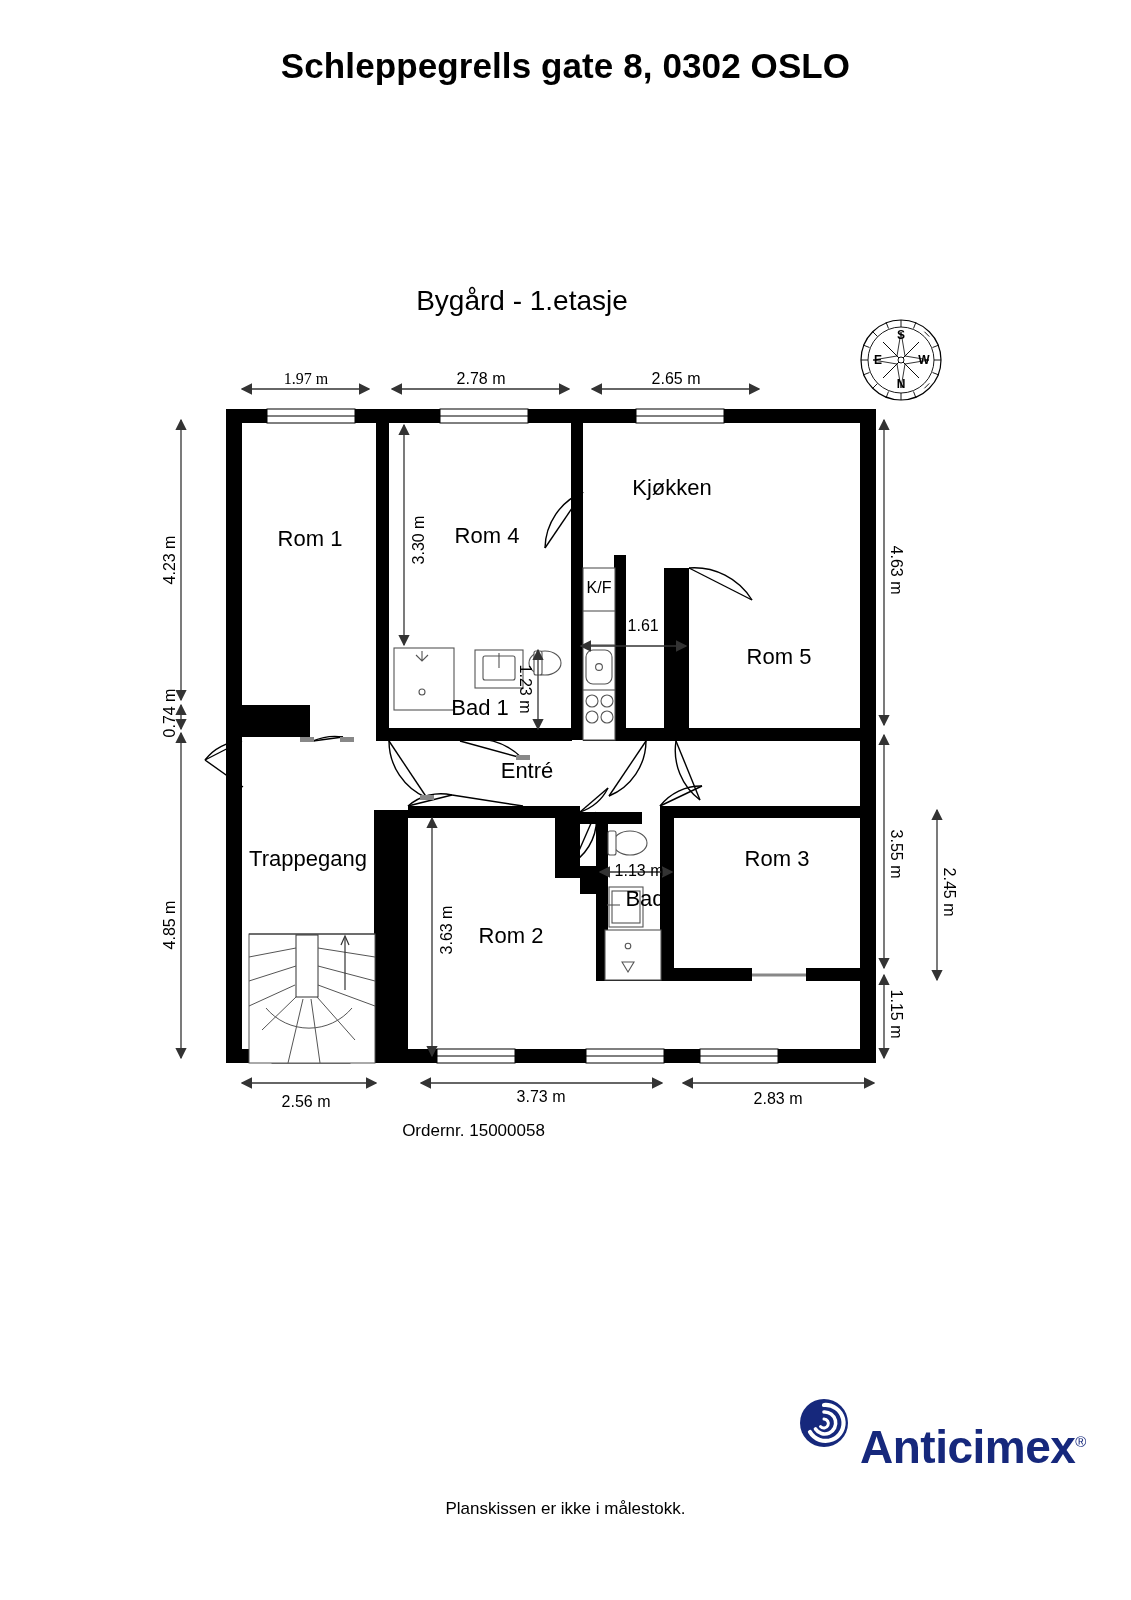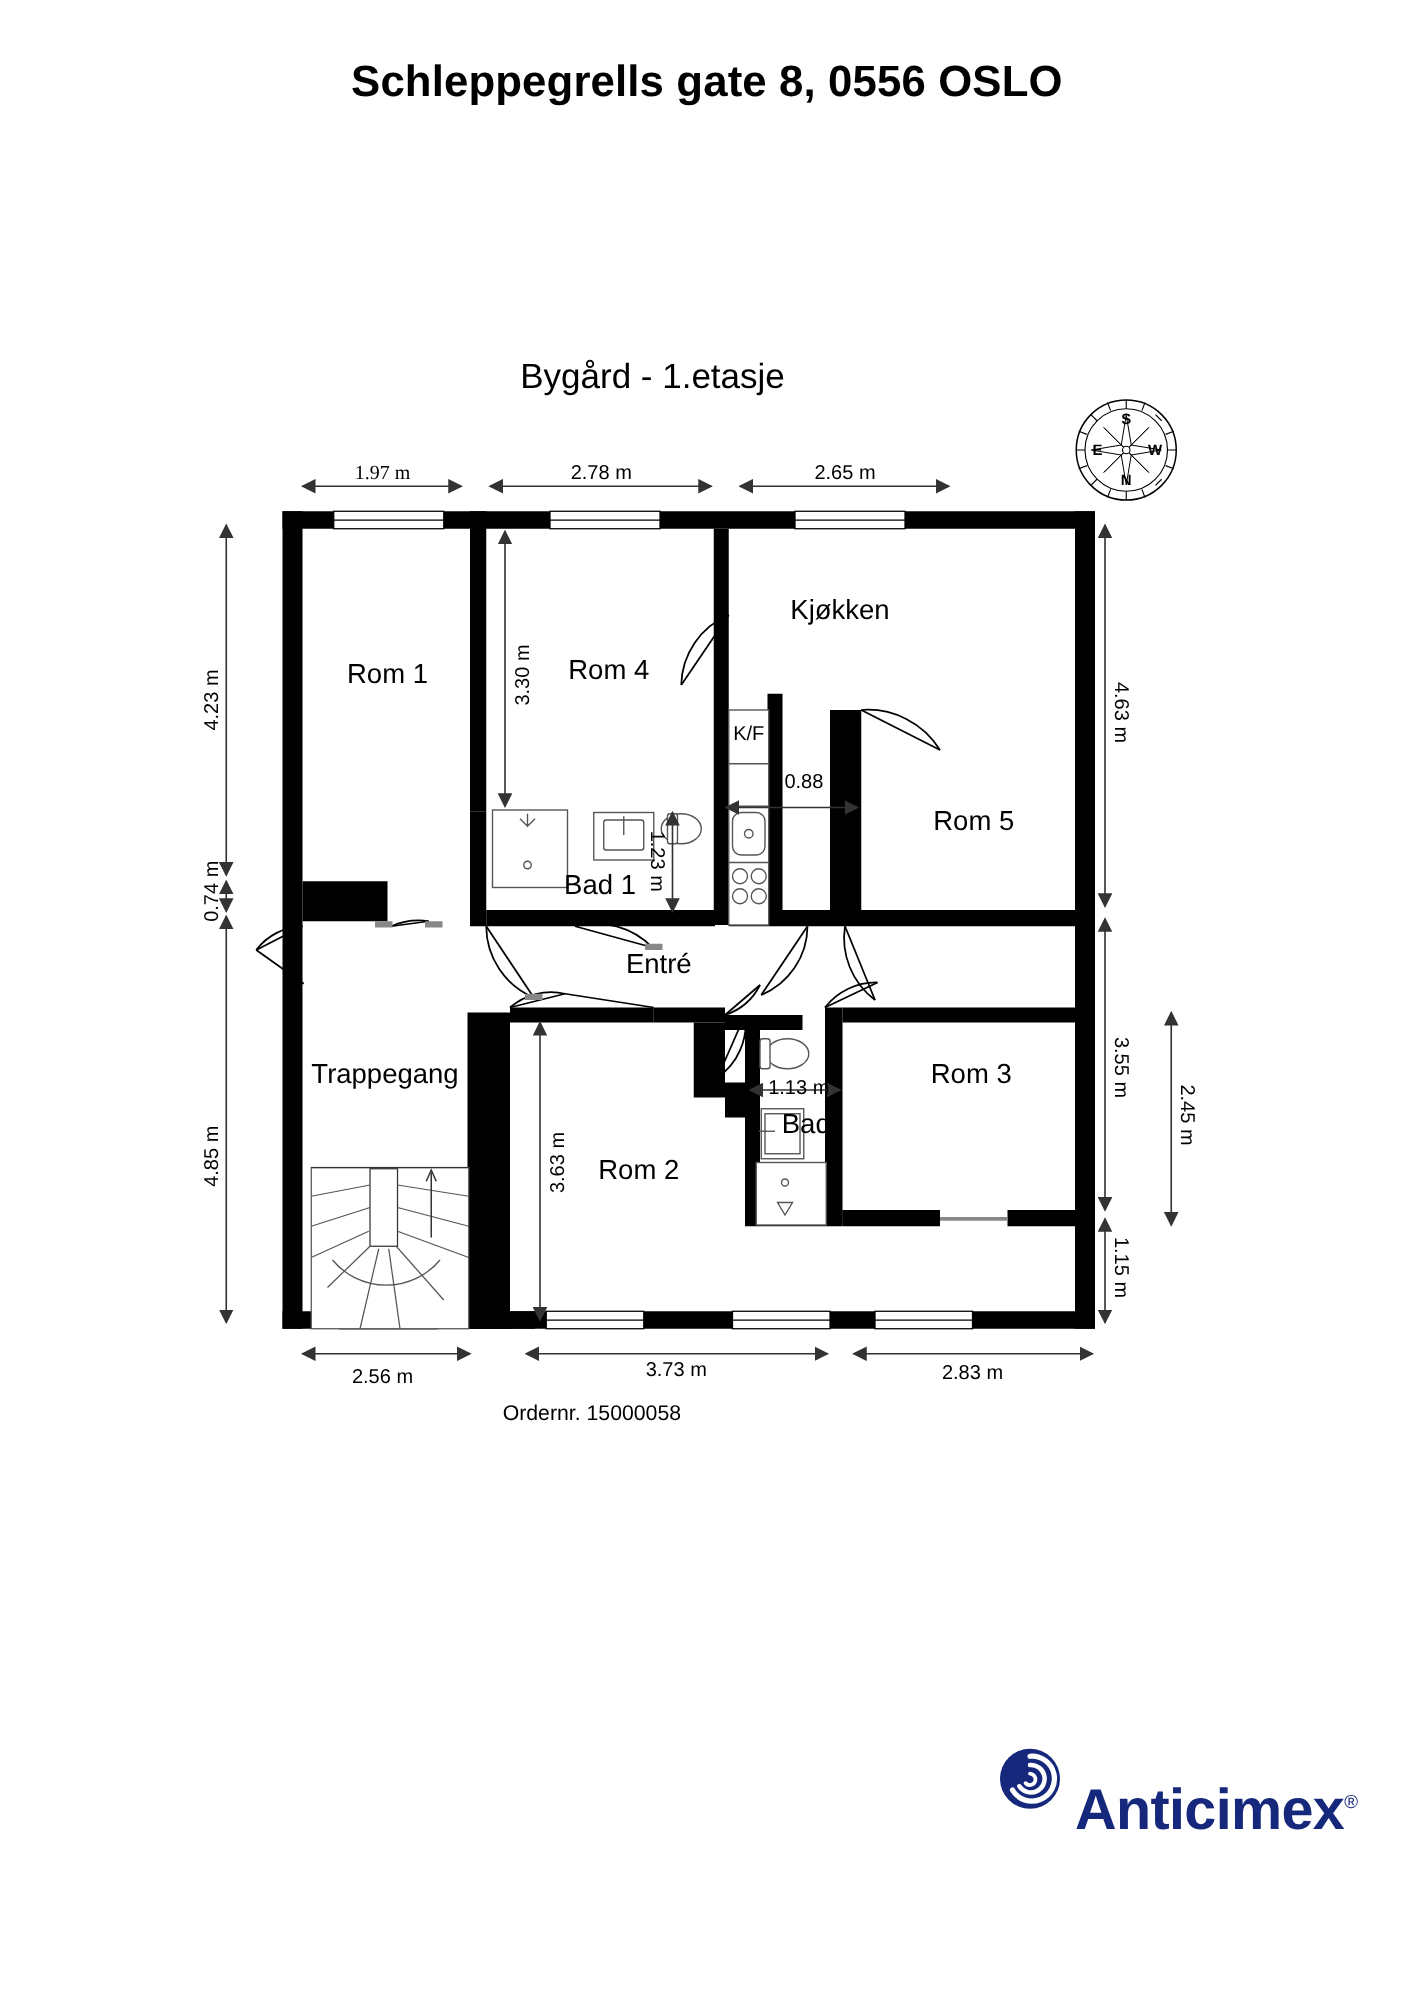--- a/index.html
+++ b/index.html
@@ -65,21 +65,21 @@
   #footer {
     position:absolute; left:0; top:1496px; width:1131px;
     text-align:center; font-size:17px; line-height:1.5;
   }
 </style>
 </head>
 <body>
 
 <div class="page">
 
-  <div id="doc-title">Schleppegrells gate 8, 0556 OSLO</div>
+  <div id="doc-title">Schleppegrells gate 8, 0302 OSLO</div>
   <div id="floor-subtitle">Bygård  - 1.etasje</div>
 
   <svg id="compass" viewBox="0 0 88 88">
     <circle cx="44" cy="44" r="40" fill="#fff" stroke="#000" stroke-width="1.2"></circle>
     <circle cx="44" cy="44" r="33" fill="#fff" stroke="#000" stroke-width="0.9"></circle>
     <g stroke="#000" stroke-width="0.9">
       <line x1="44" y1="4" x2="44" y2="11"></line>
       <line x1="44" y1="77" x2="44" y2="84"></line>
       <line x1="4" y1="44" x2="11" y2="44"></line>
       <line x1="77" y1="44" x2="84" y2="44"></line>
@@ -353,34 +353,35 @@
     <div class="dim-label vert" style="left:896px; top:854px;">3.55 m</div>
     <div class="dim-label vert" style="left:896px; top:1014px;">1.15 m</div>
     <div class="dim-label vert" style="left:949px; top:892px;">2.45 m</div>
 
     <div class="dim-label" style="left:306px; top:1102px;">2.56 m</div>
     <div class="dim-label" style="left:541px; top:1097px;">3.73 m</div>
     <div class="dim-label" style="left:778px; top:1099px;">2.83 m</div>
 
     <div class="dim-label vert-rev" style="left:419px; top:540px;">3.30 m</div>
     <div class="dim-label vert" style="left:525px; top:689px;">1.23 m</div>
-    <div class="dim-label" style="left:652px; top:626px;">0.88 m</div>
+    <div class="dim-label" style="left:652px; top:626px;">1.61 m</div>
     <div class="dim-label vert-rev" style="left:447px; top:930px;">3.63 m</div>
     <div class="dim-label" style="left:639px; top:871px;">1.13 m</div>
   </div>
 
   <div id="order-no">Ordernr. 15000058</div>
 
   <div id="logo-block">
     <svg width="52" height="52" viewBox="0 0 52 52">
       <circle cx="26" cy="26" r="24" fill="#16287c"></circle>
       <path d="M26 8 A18 18 0 1 1 12 35" fill="none" stroke="#fff" stroke-width="4.2" stroke-linecap="round"></path>
       <path d="M26 15 A11 11 0 1 1 17.5 32" fill="none" stroke="#fff" stroke-width="3.6" stroke-linecap="round"></path>
       <path d="M26 22 A4.5 4.5 0 1 1 22.5 29.5" fill="none" stroke="#fff" stroke-width="3" stroke-linecap="round"></path>
       <path d="M8 26 L26 8 L44 26" fill="none" stroke="#16287c" stroke-width="0"></path>
     </svg>
     <div id="logo-wordmark"><span>Anticimex</span><span id="logo-reg">®</span></div>
   </div>
 
   <div id="footer">
+    <div>Planskissen er ikke i målestokk.</div>
   </div>
 
 </div>
 
 </body></html>

